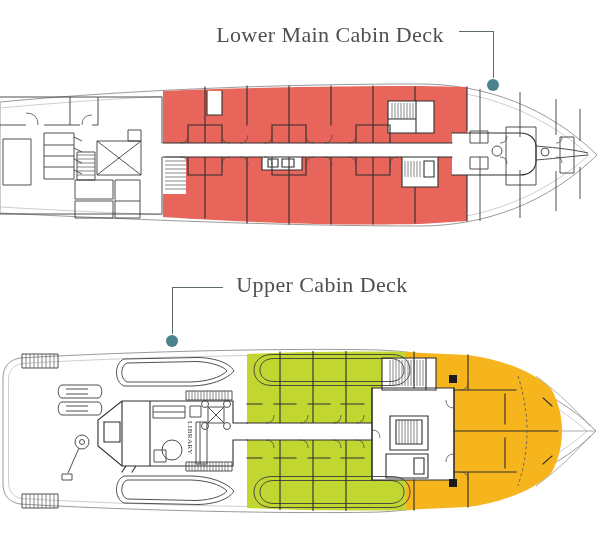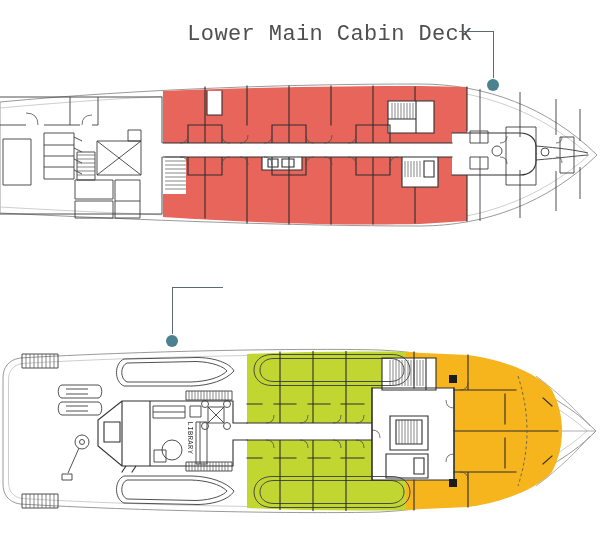--- a/index.html
+++ b/index.html
@@ -1,17 +1,17 @@
 <!DOCTYPE html>
 <html><head>
 <meta charset="utf-8">
 <style>
   html,body{margin:0;padding:0;background:#ffffff;}
   .canvas{position:relative;width:600px;height:540px;background:#ffffff;overflow:hidden;
-          font-family:Liberation Mono, monospace;}
+          font-family:Liberation Serif, serif;}
   .deck-label{position:absolute;text-align:center;font-size:22px;font-weight:300;
               color:#4f4f4f;letter-spacing:.4px;white-space:nowrap;}
   .leader{position:absolute;}
   .plan-svg{position:absolute;left:0;}
   .dot-svg{position:absolute;}
   svg{display:block;}
   .walls{stroke:#2e2e2e;stroke-width:1.1;fill:none;stroke-linecap:square;}
   .walls-thin{stroke:#3c3c3c;stroke-width:.9;fill:none;}
   .hatch{stroke:#555;stroke-width:.7;fill:none;}
   .arcs{stroke:#4a4a4a;stroke-width:.75;fill:none;}
@@ -103,20 +103,23 @@
         M536,71 C560,73 575,75 588,78 M536,85 C560,83 575,81 588,80
         M506,52 H536 V110 H506 Z
         M560,62 H574 V98 H560 Z
         M470,56 H488 V68 H470 Z M470,82 H488 V94 H470 Z"></path>
       <circle class="walls-thin" cx="497" cy="76" r="5" fill="#fff"></circle>
       <circle class="walls-thin" cx="545" cy="77" r="4" fill="#fff"></circle>
       <path class="arcs" d="M500,68 Q507,68 507,61 M500,82 Q507,82 507,89 M556,68 Q562,68 562,62 M556,82 Q562,82 562,88"></path>
     </g>
   </svg>
 
+  <div class="deck-label" style="left:176px;top:272px;width:292px">
+    <span>Upper Cabin Deck</span>
+  </div>
   <div class="leader" style="left:172px;top:287px;width:50px;height:46px;border-top:1.6px solid #5d6a6e;border-left:1.6px solid #5d6a6e"></div>
   <svg class="dot-svg" style="left:164px;top:333px" width="16" height="16">
     <circle cx="8" cy="8" r="6" fill="#4C818F"></circle>
   </svg>
 
   <svg class="plan-svg" style="top:346px" width="600" height="170" viewBox="0 0 600 170">
 
     <g>
       <path class="hull" d="M20,12 C140,5 300,2 380,4 C470,8 555,42 596,85 C555,128 470,162 380,166 C300,168 140,165 20,158 C8,156 3,148 3,138 L3,32 C3,22 8,14 20,12 Z"></path>
       <path class="hull-inner" d="M22,17.5 C140,10.5 300,7.5 378,9.5 C462,13.5 545,46 587,85 C545,124 462,156.5 378,160.5 C300,162.5 140,159.5 22,152.5 C13,151 8.5,145 8.5,136 L8.5,34 C8.5,25 13,19 22,17.5"></path>

